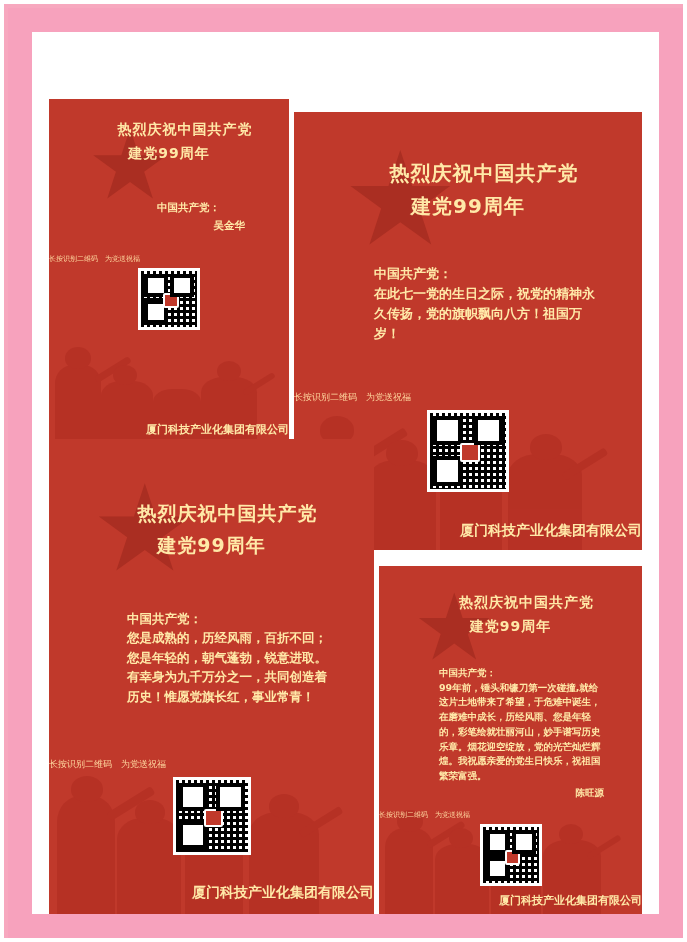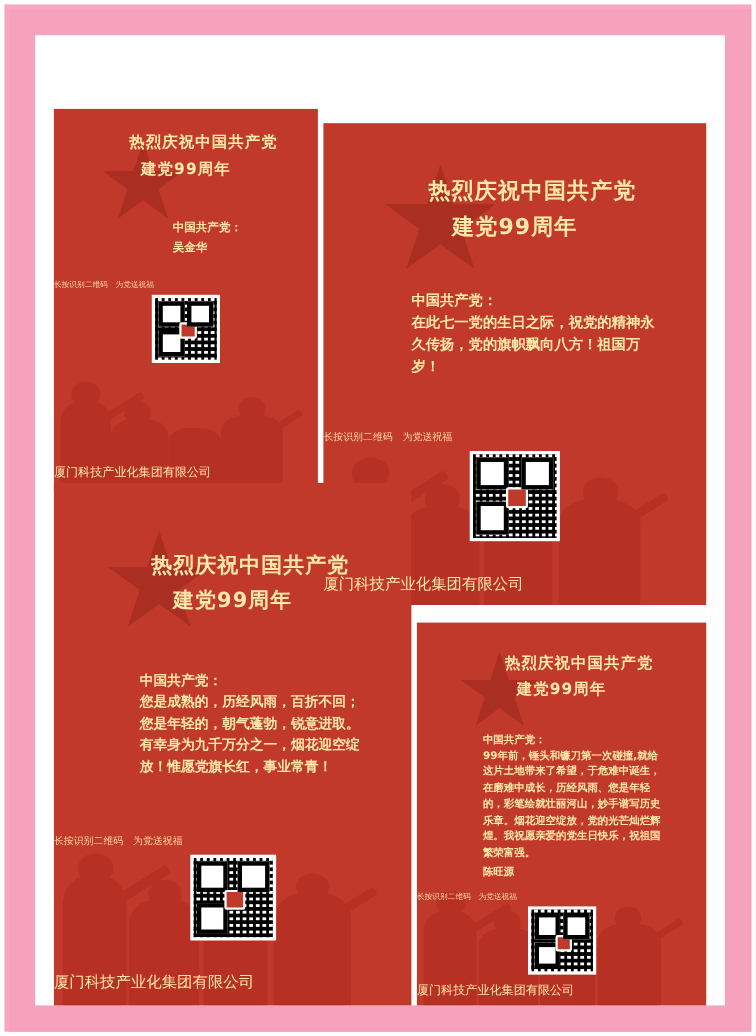--- a/index.html
+++ b/index.html
@@ -86,20 +86,21 @@
   .title .l2 { display: block; margin-top: 6px; }
   .body-text {
     position: relative;
     z-index: 3;
     color: #ffe9a8;
     line-height: 1.55;
     font-weight: bold;
   }
   .sign {
     display: block;
+    text-align: right;
     margin-top: 2px;
   }
   .qr-note {
     position: relative;
     z-index: 3;
     text-align: left;
     color: #ffd9a0;
   }
   .qr {
     position: relative;
@@ -142,23 +143,23 @@
     position: absolute;
     left: 40%; top: 40%;
     width: 20%; height: 20%;
     background: #c0392b;
     border: 2px solid #fff;
     border-radius: 2px;
   }
   .company {
     position: relative;
     z-index: 3;
-    text-align: left;
+    text-align: right;
     color: #ffe9a8;
-    font-weight: normal;
+    font-weight: bold;
   }
 
   
   #card1 { left: 45px; top: 95px; width: 240px; height: 348px; }
   #card1 .title { font-size: 14px; padding-top: 22px; }
   #card1 .body-text { font-size: 10.5px; margin: 36px 44px 0 108px; text-align: left; }
   #card1 .qr-note { font-size: 7px; margin-top: 20px; }
   #card1 .qr { width: 56px; height: 56px; margin-top: 4px; }
   #card1 .company { font-size: 11px; position: absolute; left: 0; right: 0; bottom: 10px; }
 
@@ -267,21 +268,21 @@
       <div class="sil-fig" style="left:200px; width:70px; height:102px;"></div>
       <div class="sil-head" style="left:220px; bottom:96px; width:30px; height:24px;"></div>
       <div class="sil-horn" style="left:248px; bottom:88px; width:48px; height:8px;"></div>
     </div>
     <div class="title">
       <span class="l1">热烈庆祝中国共产党</span>
       <span class="l2">建党99周年</span>
     </div>
     <div class="body-text">
       <span>中国共产党：</span><br>
-      <span>您是成熟的，历经风雨，百折不回；您是年轻的，朝气蓬勃，锐意进取。有幸身为九千万分之一，烟花迎空绽放！惟愿党旗长红，事业常青！</span>
+      <span>您是成熟的，历经风雨，百折不回；您是年轻的，朝气蓬勃，锐意进取。有幸身为九千万分之一，共同创造着历史！惟愿党旗长红，事业常青！</span>
     </div>
     <div class="qr-note">长按识别二维码　为党送祝福</div>
     <div class="qr">
       <div class="qr-inner">
           <div class="qr-corner3"></div>
           <div class="qr-center"></div>
         </div>
     </div>
     <div class="company">厦门科技产业化集团有限公司</div>
   </div>

